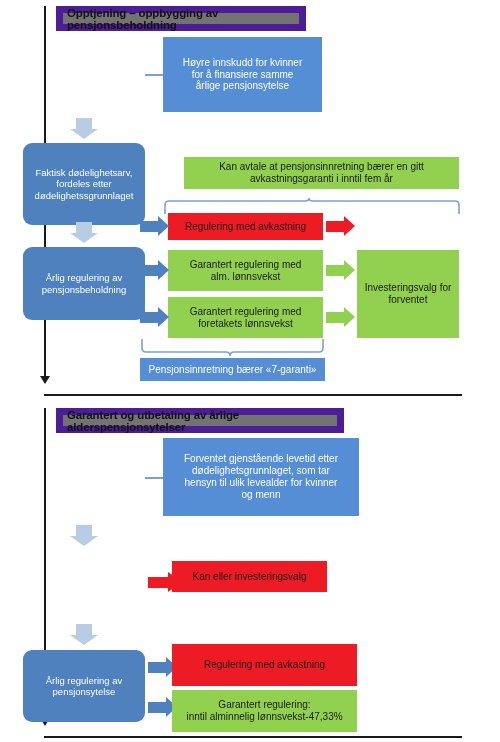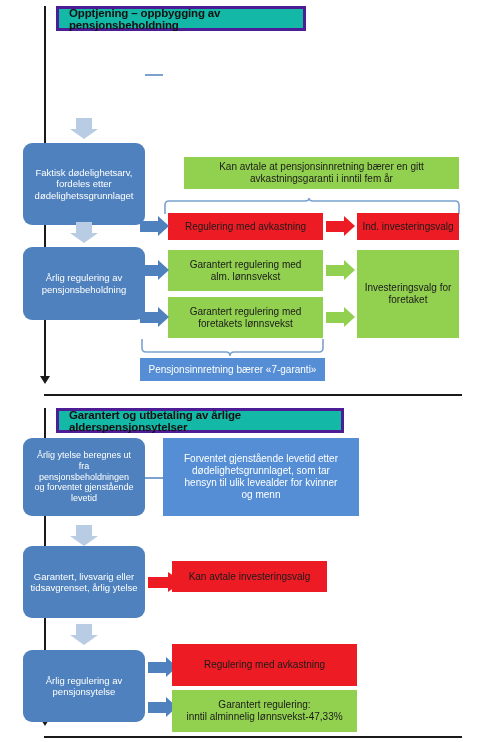--- a/index.html
+++ b/index.html
@@ -50,25 +50,25 @@
   .box-red {
     background: #ED1C24;
     color: #1a1a1a;
     border-radius: 0;
     font-size: 10px;
   }
 
   
   .section-title {
     position: absolute;
-    background: #14b8a6;
-    border: 3px solid #4c1d95;
+    background: #737373;
+    border: 7px solid #4c1d95;
     display: flex;
     align-items: center;
-    padding-left: 10px;
+    padding-left: 4px;
     font-weight: bold;
     font-size: 11.5px;
     color: #111111;
     letter-spacing: -0.15px;
   }
 
   
   .frame-left {
     position: absolute;
     width: 2px;
@@ -144,20 +144,25 @@
   <div class="frame-arrow" style="left:40px; top:376px;"></div>
   <div class="frame-bottom" style="left:44px; top:394px; width:418px;"></div>
 
   <div class="section-title" style="left:56px; top:6px; width:250px; height:25px;">
     <span>Opptjening – oppbygging av pensjonsbeholdning</span>
   </div>
 
 
   <div class="conn-h" style="left:145px; top:74px; width:18px;"></div>
 
+  <div class="node box-blue-flat" style="left:163px; top:37px; width:159px; height:75px;">
+    <span>Høyre innskudd for kvinner
+for å finansiere samme
+årlige pensjonsytelse</span>
+  </div>
 
   <div class="dn-arrow" style="left:70px; top:118px; width:28px; height:21px;">
     <div class="shaft"></div>
       <div class="head"></div>
   </div>
 
   <div class="node box-blue" style="left:23px; top:143px; width:122px; height:82px;">
     <span>Faktisk dødelighetsarv,
 fordeles etter
 dødelighetssgrunnlaget</span>
@@ -182,23 +187,20 @@
     <path d="M2,17 L2,8 Q2,4 6,4 L142,4 Q146,4 146,1 Q146,4 150,4 L292,4 Q296,4 296,8 L296,17" fill="none" stroke="#7BA2CE" stroke-width="1.6"></path>
   </svg>
 
   <div class="node box-red" style="left:168px; top:213px; width:155px; height:27px;">
     <span>Regulering med avkastning</span>
   </div>
   <div class="rt-arrow a-red" style="left:326px; top:216px; width:29px; height:21px;">
     <div class="shaft" style="width:18px;"></div>
     <div class="head" style="left:18px;"></div>
   </div>
-  <div class="node box-red" style="left:357px; top:213px; width:102px; height:27px;">
-    <span>Ind. investeringsvalg</span>
-  </div>
 
   <div class="rt-arrow a-blue" style="left:140px; top:216px; width:29px; height:21px;">
     <div class="shaft" style="width:18px;"></div>
     <div class="head" style="left:18px;"></div>
   </div>
 
   <div class="node box-green" style="left:168px; top:250px; width:155px; height:41px;">
     <span>Garantert regulering med
 alm. lønnsvekst</span>
   </div>
@@ -219,73 +221,62 @@
     <div class="shaft" style="width:18px;"></div>
     <div class="head" style="left:18px;"></div>
   </div>
   <div class="rt-arrow a-green" style="left:326px; top:307px; width:29px; height:21px;">
     <div class="shaft" style="width:18px;"></div>
     <div class="head" style="left:18px;"></div>
   </div>
 
   <div class="node box-green" style="left:357px; top:250px; width:102px; height:88px;">
     <span>Investeringsvalg for
-foretaket</span>
+forventet</span>
   </div>
 
   <svg class="bracket" style="left:140px; top:338px;" width="185" height="20" viewBox="0 0 185 20">
     <path d="M2,1 L2,10 Q2,14 6,14 L86,14 Q90,14 90,18 Q90,14 94,14 L179,14 Q183,14 183,10 L183,1" fill="none" stroke="#7BA2CE" stroke-width="1.6"></path>
   </svg>
 
   <div class="node box-blue-flat" style="left:140px; top:358px; width:185px; height:23px; font-size:10px;">
     <span>Pensjonsinnretning bærer «7-garanti»</span>
   </div>
 
   <div class="frame-left" style="left:44px; top:408px; height:312px;"></div>
   <div class="frame-arrow" style="left:40px; top:718px;"></div>
   <div class="frame-bottom" style="left:44px; top:736px; width:418px;"></div>
 
   <div class="section-title" style="left:56px; top:408px; width:288px; height:25px;">
     <span>Garantert og utbetaling av årlige alderspensjonsytelser</span>
   </div>
 
-  <div class="node box-blue" style="left:23px; top:438px; width:122px; height:78px; font-size:9px;">
-    <span>Årlig ytelse beregnes ut
-fra
-pensjonsbeholdningen
-og forventet gjenstående
-levetid</span>
-  </div>
 
   <div class="conn-h" style="left:145px; top:477px; width:18px;"></div>
 
   <div class="node box-blue-flat" style="left:163px; top:438px; width:196px; height:78px;">
     <span>Forventet gjenstående levetid etter
 dødelighetsgrunnlaget, som tar
 hensyn til ulik levealder for kvinner
 og menn</span>
   </div>
 
   <div class="dn-arrow" style="left:70px; top:525px; width:28px; height:21px;">
     <div class="shaft"></div>
       <div class="head"></div>
   </div>
 
-  <div class="node box-blue" style="left:23px; top:546px; width:122px; height:72px;">
-    <span>Garantert, livsvarig eller
-tidsavgrenset, årlig ytelse</span>
-  </div>
 
   <div class="rt-arrow a-red" style="left:148px; top:572px; width:34px; height:21px;">
     <div class="shaft" style="width:20px;"></div>
     <div class="head" style="left:20px; border-left-width:14px;"></div>
   </div>
 
   <div class="node box-red" style="left:172px; top:561px; width:155px; height:31px;">
-    <span>Kan avtale investeringsvalg</span>
+    <span>Kan eller investeringsvalg</span>
   </div>
 
   <div class="dn-arrow" style="left:70px; top:624px; width:28px; height:21px;">
     <div class="shaft"></div>
       <div class="head"></div>
   </div>
 
   <div class="node box-blue" style="left:23px; top:650px; width:122px; height:72px;">
     <span>Årlig regulering av
 pensjonsytelse</span>

